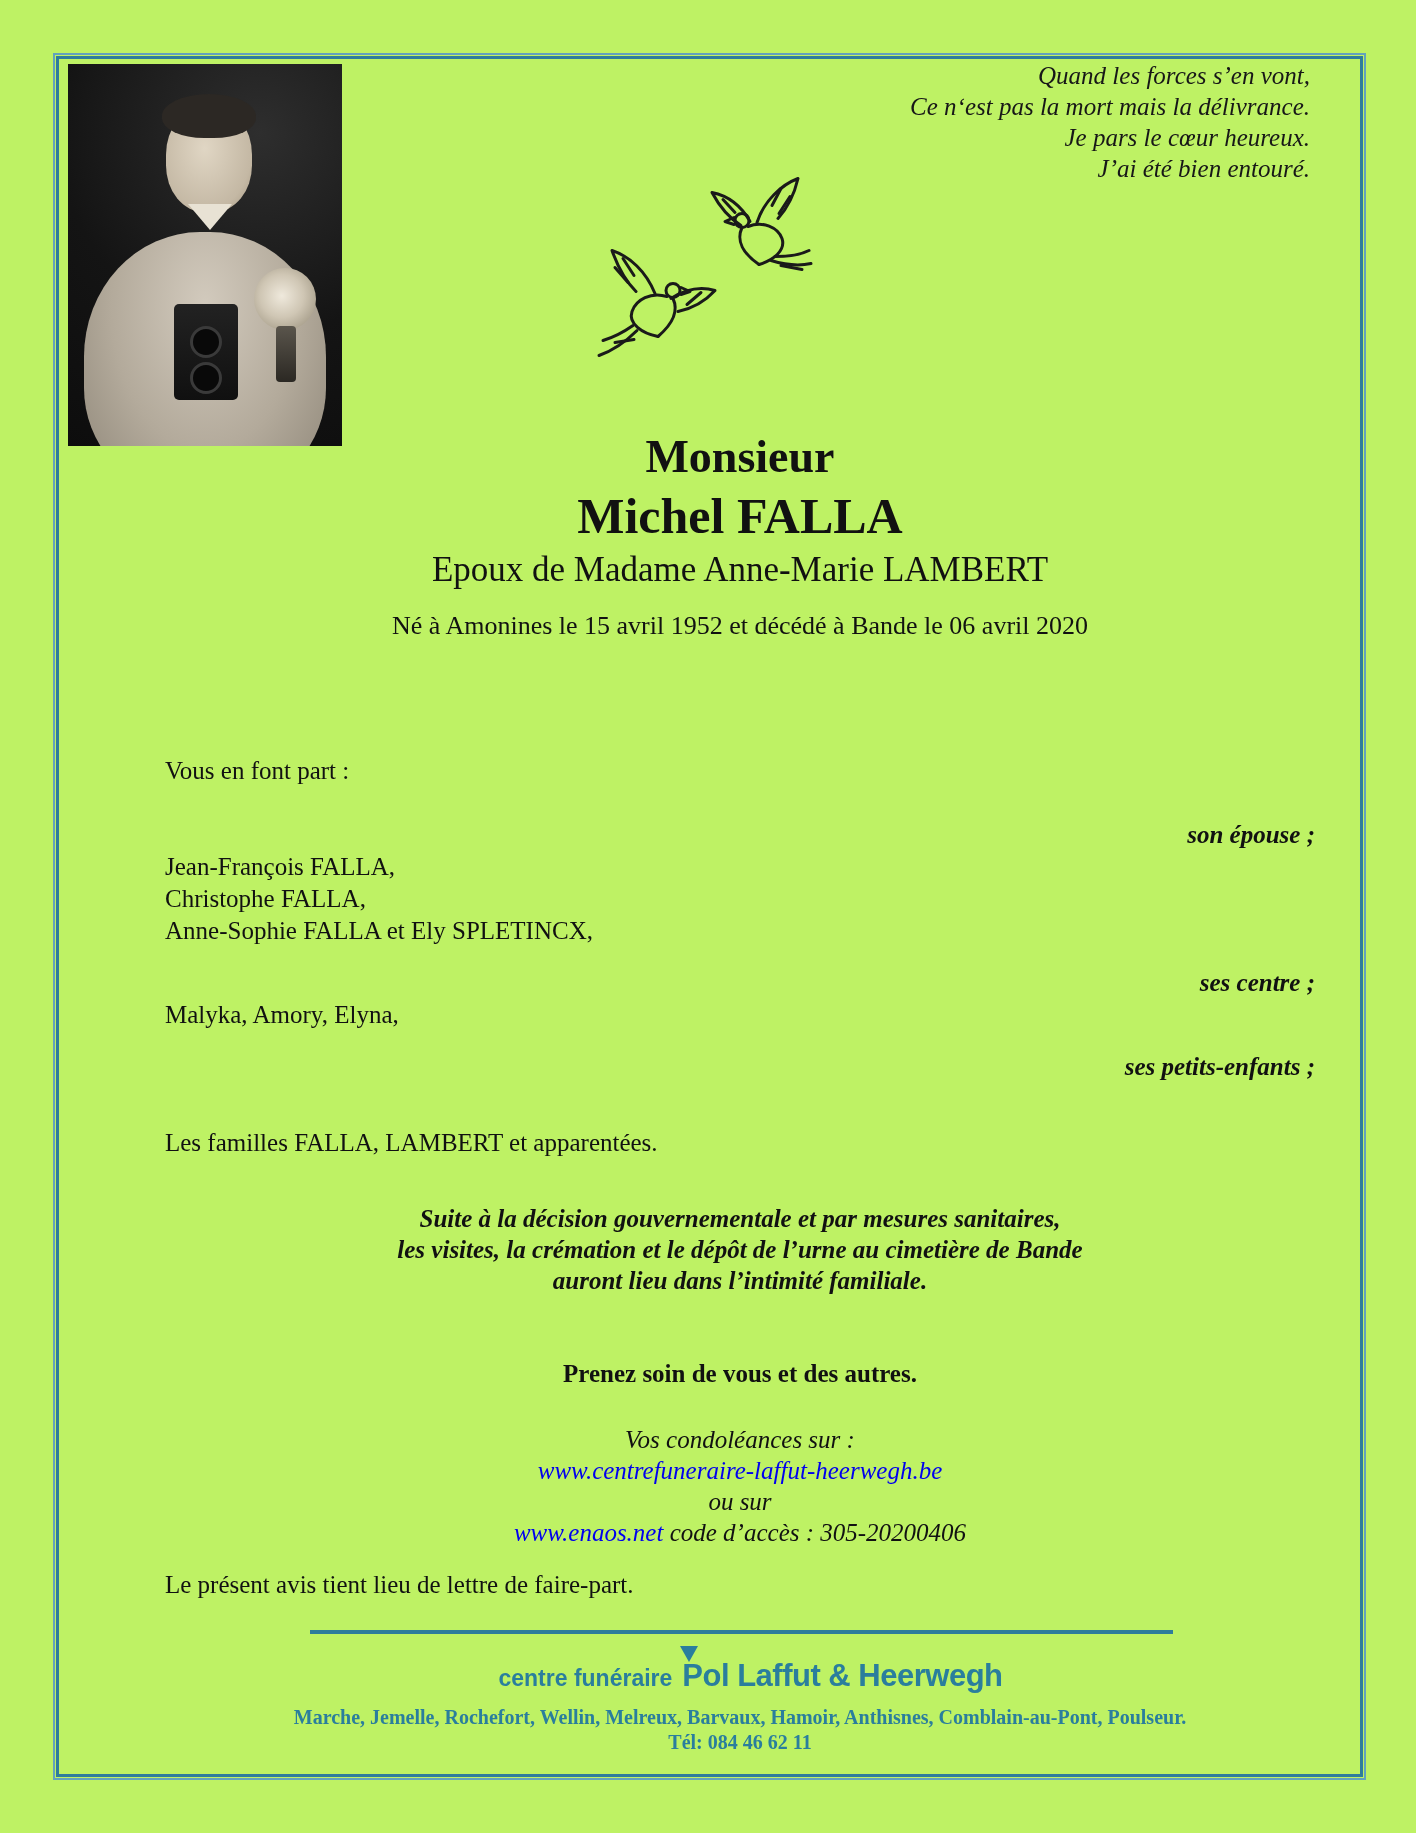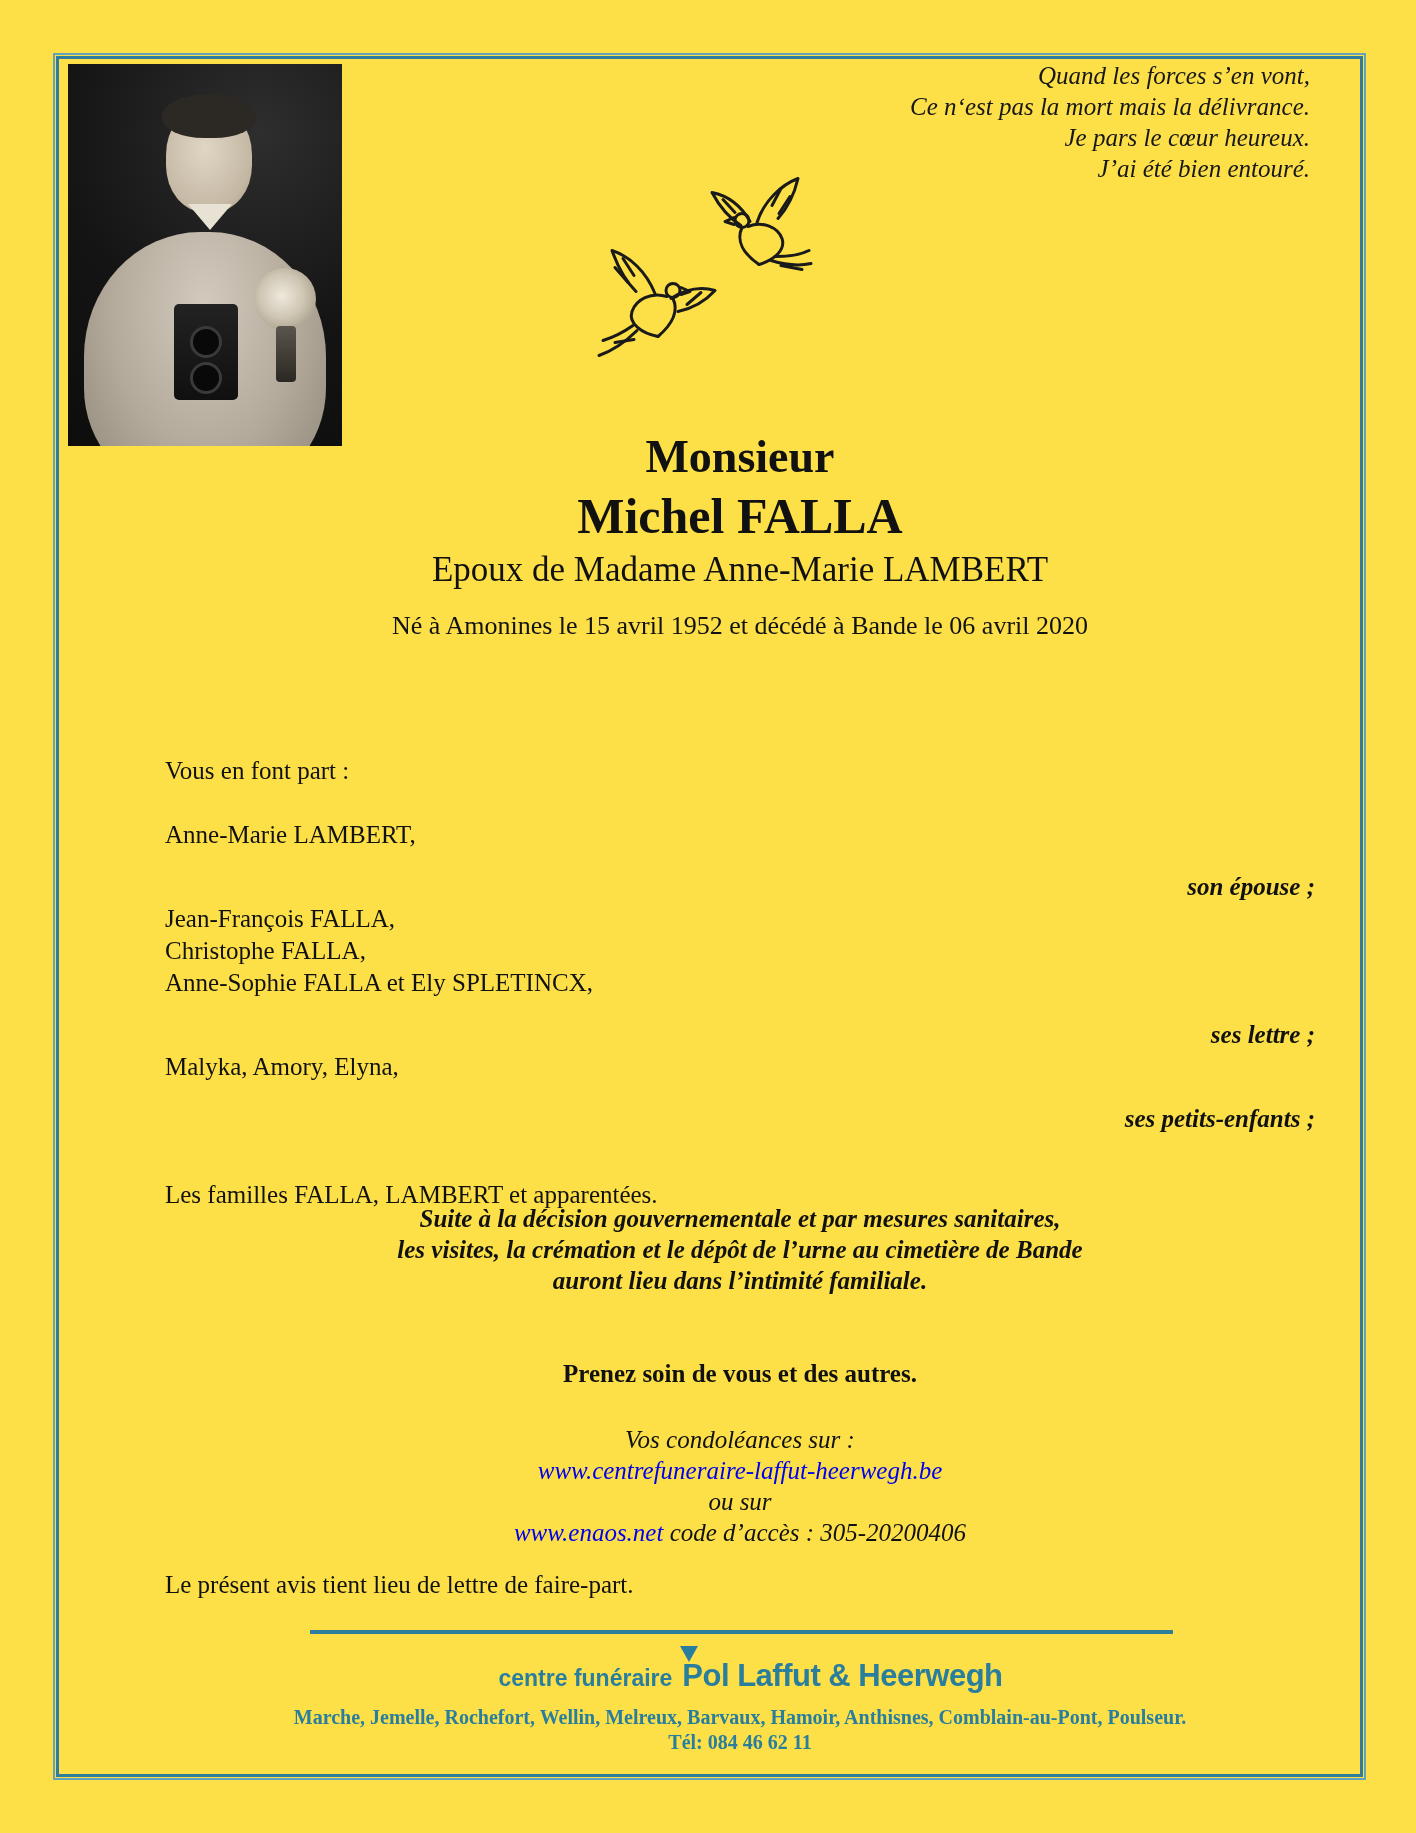--- a/index.html
+++ b/index.html
@@ -1,17 +1,17 @@
 <!DOCTYPE html>
 <html><head>
 <meta charset="utf-8">
 <style>
   html,body{margin:0;padding:0;background:#ffffff;}
   .page{
-    position:relative;width:1416px;height:1833px;background:#fde047;
+    position:relative;width:1416px;height:1833px;background:#bef264;
     font-family:"Liberation Serif","DejaVu Serif",serif;color:#111;overflow:hidden;
   }
   
   .frame{position:absolute;left:53px;top:53px;width:1313px;height:1727px;
     border:2px solid #62a2bc;box-sizing:border-box;pointer-events:none;}
   .frame-inner{position:absolute;left:1px;top:1px;right:1px;bottom:1px;
     border:3px solid #2e7d9c;}
   
   .photo{position:absolute;left:68px;top:64px;width:274px;height:382px;overflow:hidden;
     background:radial-gradient(circle at 70% 18%, #2e2e2e 0%, #141414 55%, #0d0d0d 100%);}
@@ -140,27 +140,26 @@
   <div class="col titleblock">
     <div class="t-salutation">Monsieur</div>
     <div class="t-name">Michel FALLA</div>
     <div class="t-spouse">Epoux de Madame Anne-Marie LAMBERT</div>
     <div class="t-dates">Né à Amonines le 15 avril 1952 et décédé à Bande le 06 avril 2020</div>
   </div>
 
   <div class="col family">
     <div class="line intro">Vous en font part :</div>
 
-    <div class="line">Anne-Marie LAMBERT,</div>
     <div class="relation">son épouse ;</div>
 
     <div class="line">Jean-François FALLA,</div>
     <div class="line">Christophe FALLA,</div>
     <div class="line">Anne-Sophie FALLA et Ely SPLETINCX,</div>
-    <div class="relation">ses lettre ;</div>
+    <div class="relation">ses centre ;</div>
 
     <div class="line">Malyka, Amory, Elyna,</div>
     <div class="relation">ses petits-enfants ;</div>
 
     <div class="line families">Les familles FALLA, LAMBERT et apparentées.</div>
   </div>
 
   <div class="col notice">
     <div>Suite à la décision gouvernementale et par mesures sanitaires,</div>
     <div>les visites, la crémation et le dépôt de l’urne au cimetière de Bande</div>

